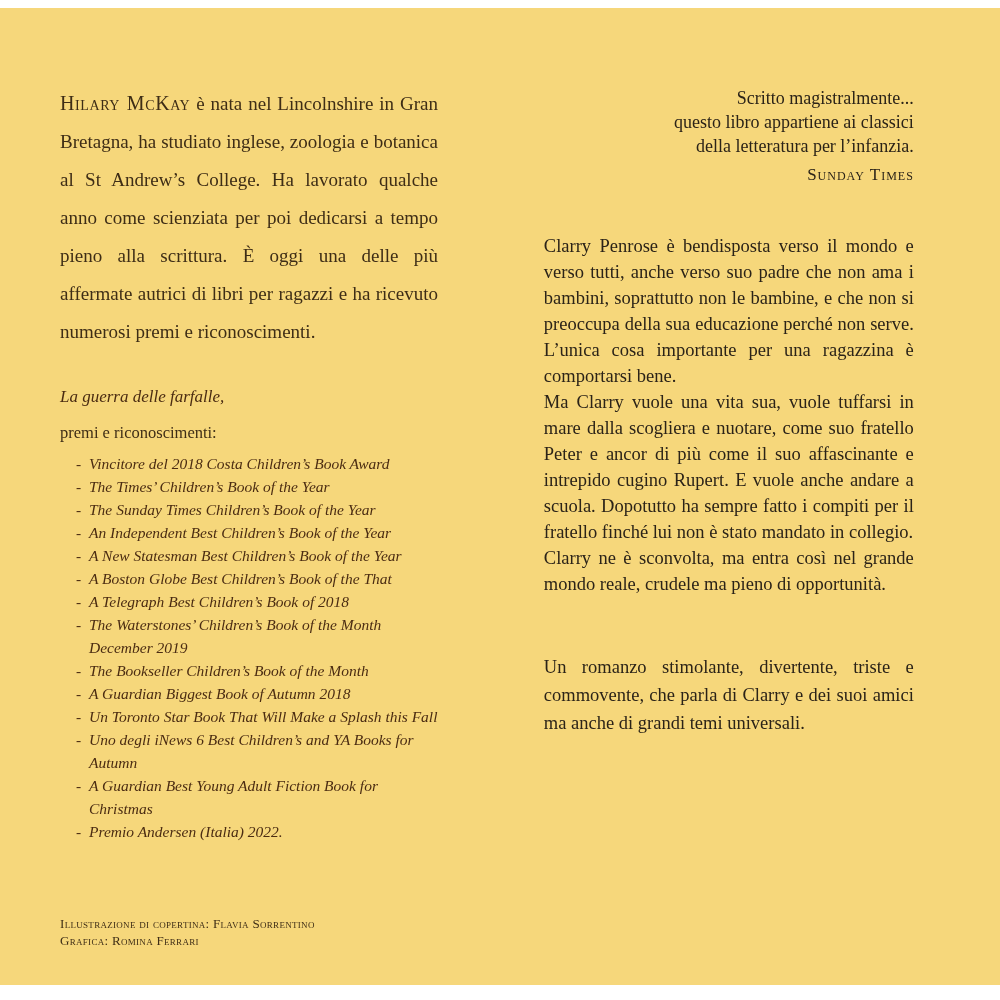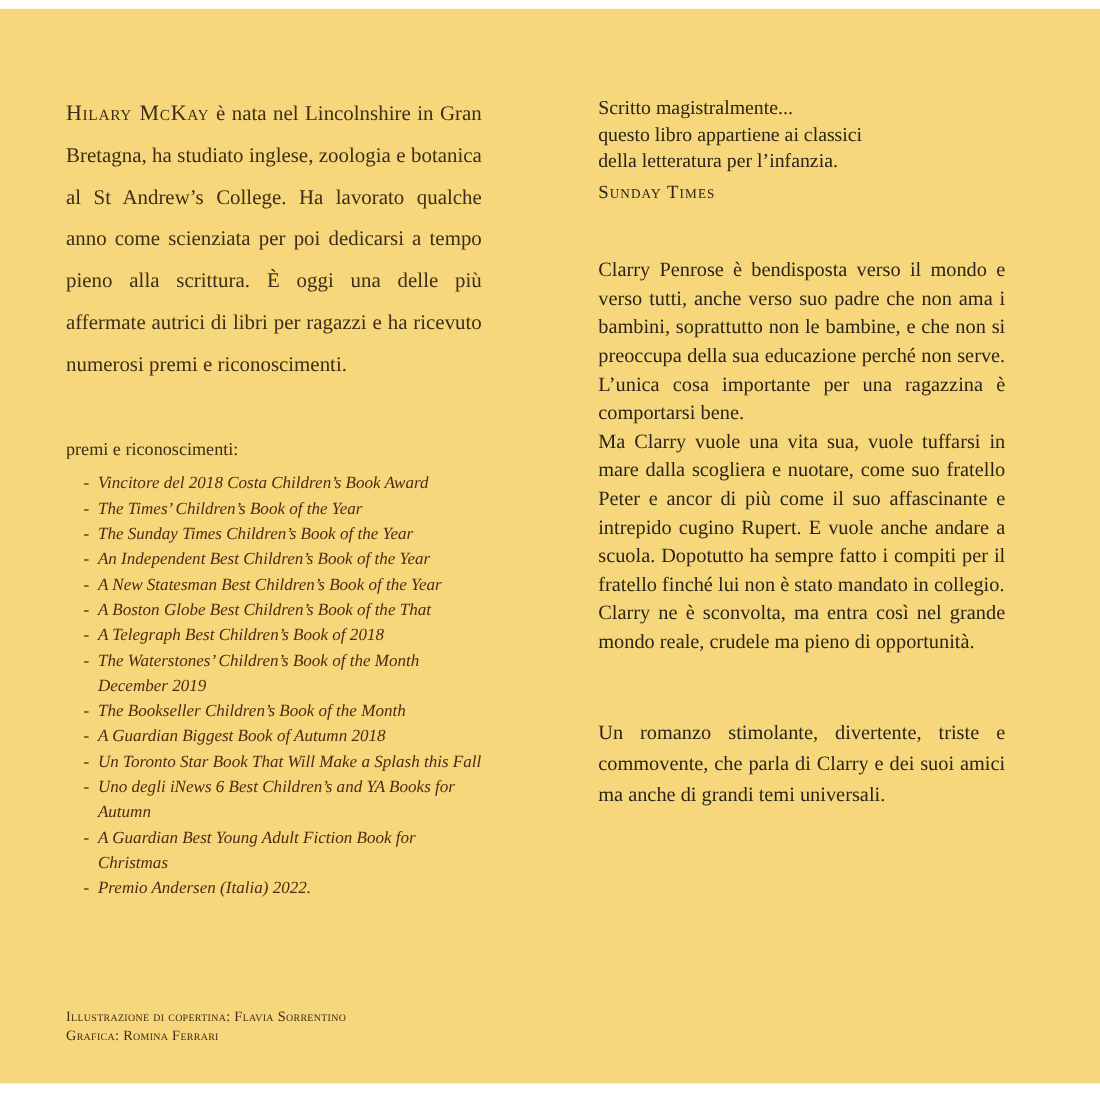--- a/index.html
+++ b/index.html
@@ -68,21 +68,21 @@
     margin-top: auto;
     font-variant: small-caps;
     font-size: 13px;
     line-height: 17px;
     color: #3e2d16;
     letter-spacing: 0.3px;
   }
   
   .flap-right { padding: 78px 74px 36px 44px; }
   .quote {
-    text-align: left;
+    text-align: right;
     font-size: 18px;
     line-height: 24px;
     color: #2b2318;
     width: 370px;
   }
   .quote-attr {
     font-variant: small-caps;
     letter-spacing: 1px;
     font-size: 17px;
     margin-top: 5px;
@@ -107,20 +107,21 @@
 </style>
 </head>
 <body>
 
 <div class="spread">
 
   <section class="flap flap-left">
     <p class="bio"><span class="author-name">Hilary McKay</span><span> è nata nel Lincolnshire in Gran Bretagna, ha studiato inglese, zoologia e botanica al St Andrew’s College. Ha lavorato qualche anno come scienziata per poi dedicarsi a tempo pieno alla scrittura. È oggi una delle più affermate autrici di libri per ragazzi e ha ricevuto numerosi premi e riconoscimenti.</span></p>
 
     <div class="awards-block">
+      <div class="awards-title">La guerra delle farfalle,</div>
       <div class="awards-subtitle">premi e riconoscimenti:</div>
       <ul class="awards-list">
 
           <li class="award-item">Vincitore del 2018 Costa Children’s Book Award</li>
 
           <li class="award-item">The Times’ Children’s Book of the Year</li>
 
           <li class="award-item">The Sunday Times Children’s Book of the Year</li>
 
           <li class="award-item">An Independent Best Children’s Book of the Year</li>

